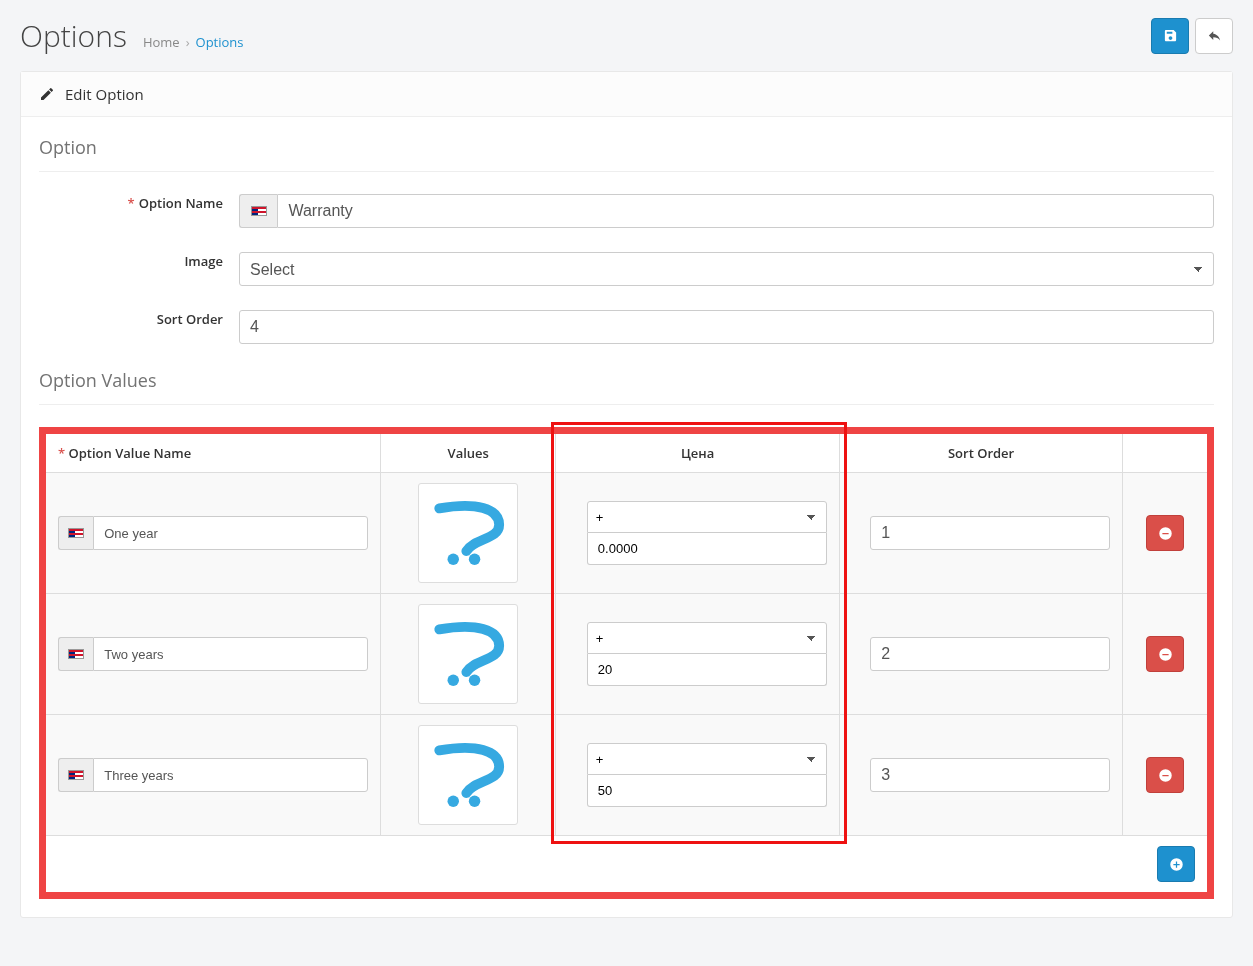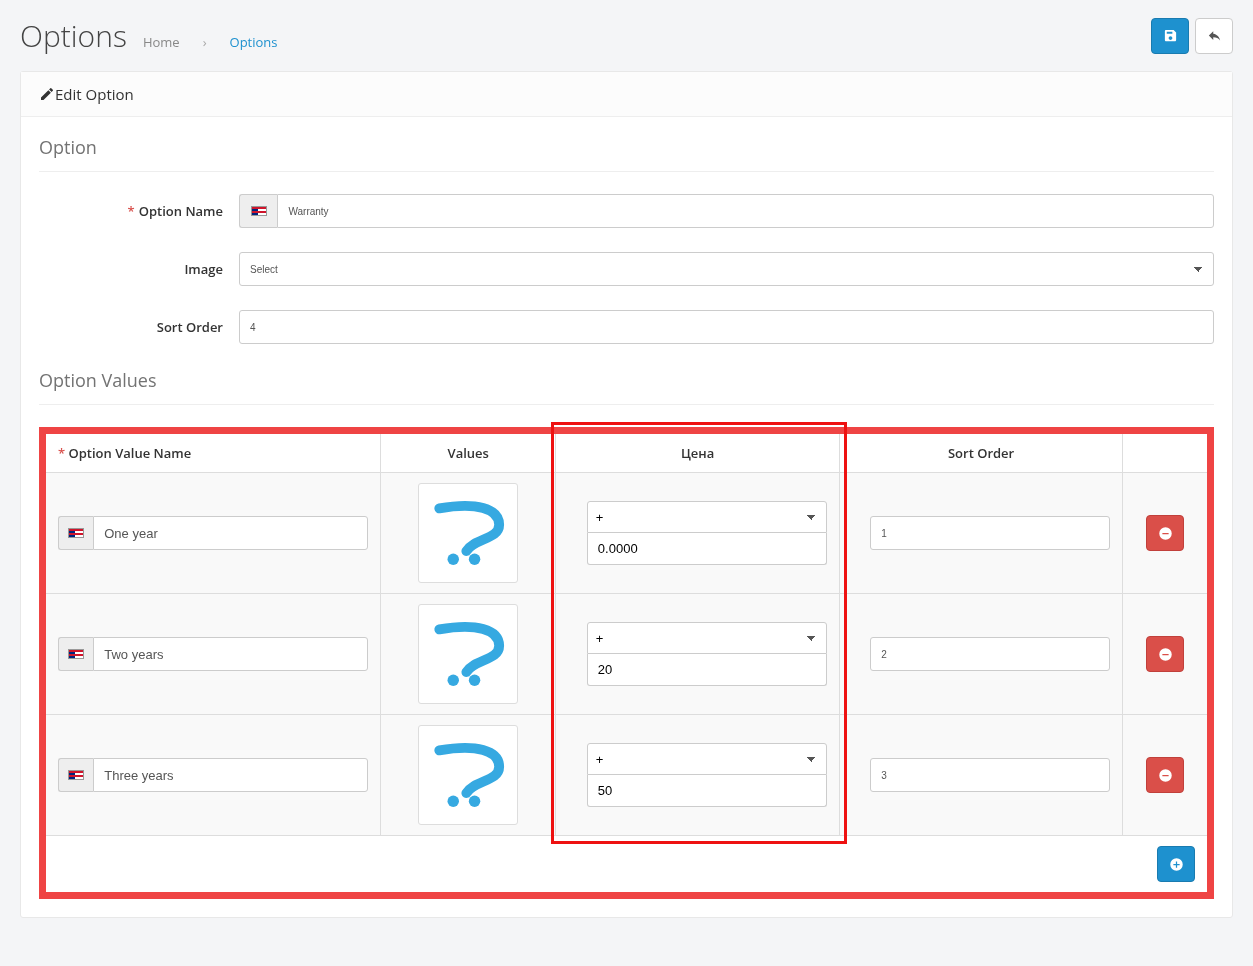--- a/index.html
+++ b/index.html
@@ -10,21 +10,21 @@
   font-size: 13px;
 }
 .page-header {
   padding: 15px 20px;
   display: flex;
   align-items: center;
   justify-content: space-between;
 }
 .page-title-wrap { display: flex; align-items: baseline; gap: 16px; }
 h1.page-title { font-size: 30px; font-weight: 300; color: #444; }
-.breadcrumb { font-size: 13px; color: #888; display: flex; gap: 23px; align-items: center; }
+.breadcrumb { font-size: 13px; color: #888; display: flex; gap: 6px; align-items: center; }
 .breadcrumb a { color: #1e91cf; text-decoration: none; cursor: pointer; }
 .breadcrumb .bc-home { color: #888; }
 .breadcrumb .sep { color: #aaa; }
 .header-actions { display: flex; gap: 6px; }
 .btn {
   display: inline-flex; align-items: center; justify-content: center;
   min-width: 38px; height: 36px; padding: 0 10px;
   border-radius: 4px; border: 1px solid transparent; cursor: pointer;
   font-size: 14px;
 }
@@ -35,36 +35,36 @@
 .panel {
   margin: 0 20px 20px 20px;
   background: #fff;
   border: 1px solid #e8e8e8;
   border-radius: 3px;
 }
 .panel-heading {
   background: #fcfcfc;
   border-bottom: 1px solid #eee;
   padding: 12px 18px;
-  display: flex; align-items: center; 
+  display: flex; align-items: center; gap: 10px;
   color: #333;
   font-size: 15px;
 }
 .panel-body { padding: 18px; }
 .section-title { font-size: 18px; font-weight: 400; color: #737373; margin-bottom: 12px; }
 hr.light { border: none; border-top: 1px solid #eee; margin: 0 0 22px 0; }
 
-.form-row { display: flex; align-items: center; margin-bottom: 24px; }
+.form-row { display: flex; margin-bottom: 24px; }
 .form-label { width: 200px; text-align: right; padding-right: 16px; font-weight: 600; color: #333; font-size: 13px; }
 .form-label .req { color: #d9534f; margin-right: 4px; }
 .form-control-wrap { flex: 1; }
 .input-text, .input-select {
   width: 100%; height: 34px; padding: 0 10px;
   border: 1px solid #ccc; border-radius: 3px;
-  font-size: 10px; color: #555; background: #fff;
+  font-size: 16px; color: #555; background: #fff;
 }
 .input-select {
   appearance: none;
   -webkit-appearance: none;
   background-image: linear-gradient(45deg, transparent 48%, #555 48%), linear-gradient(135deg, #555 48%, transparent 48%);
   background-position: calc(100% - 14px) 14px, calc(100% - 10px) 14px;
   background-size: 5px 5px, 5px 5px;
   background-repeat: no-repeat;
   padding-right: 32px;
 }

